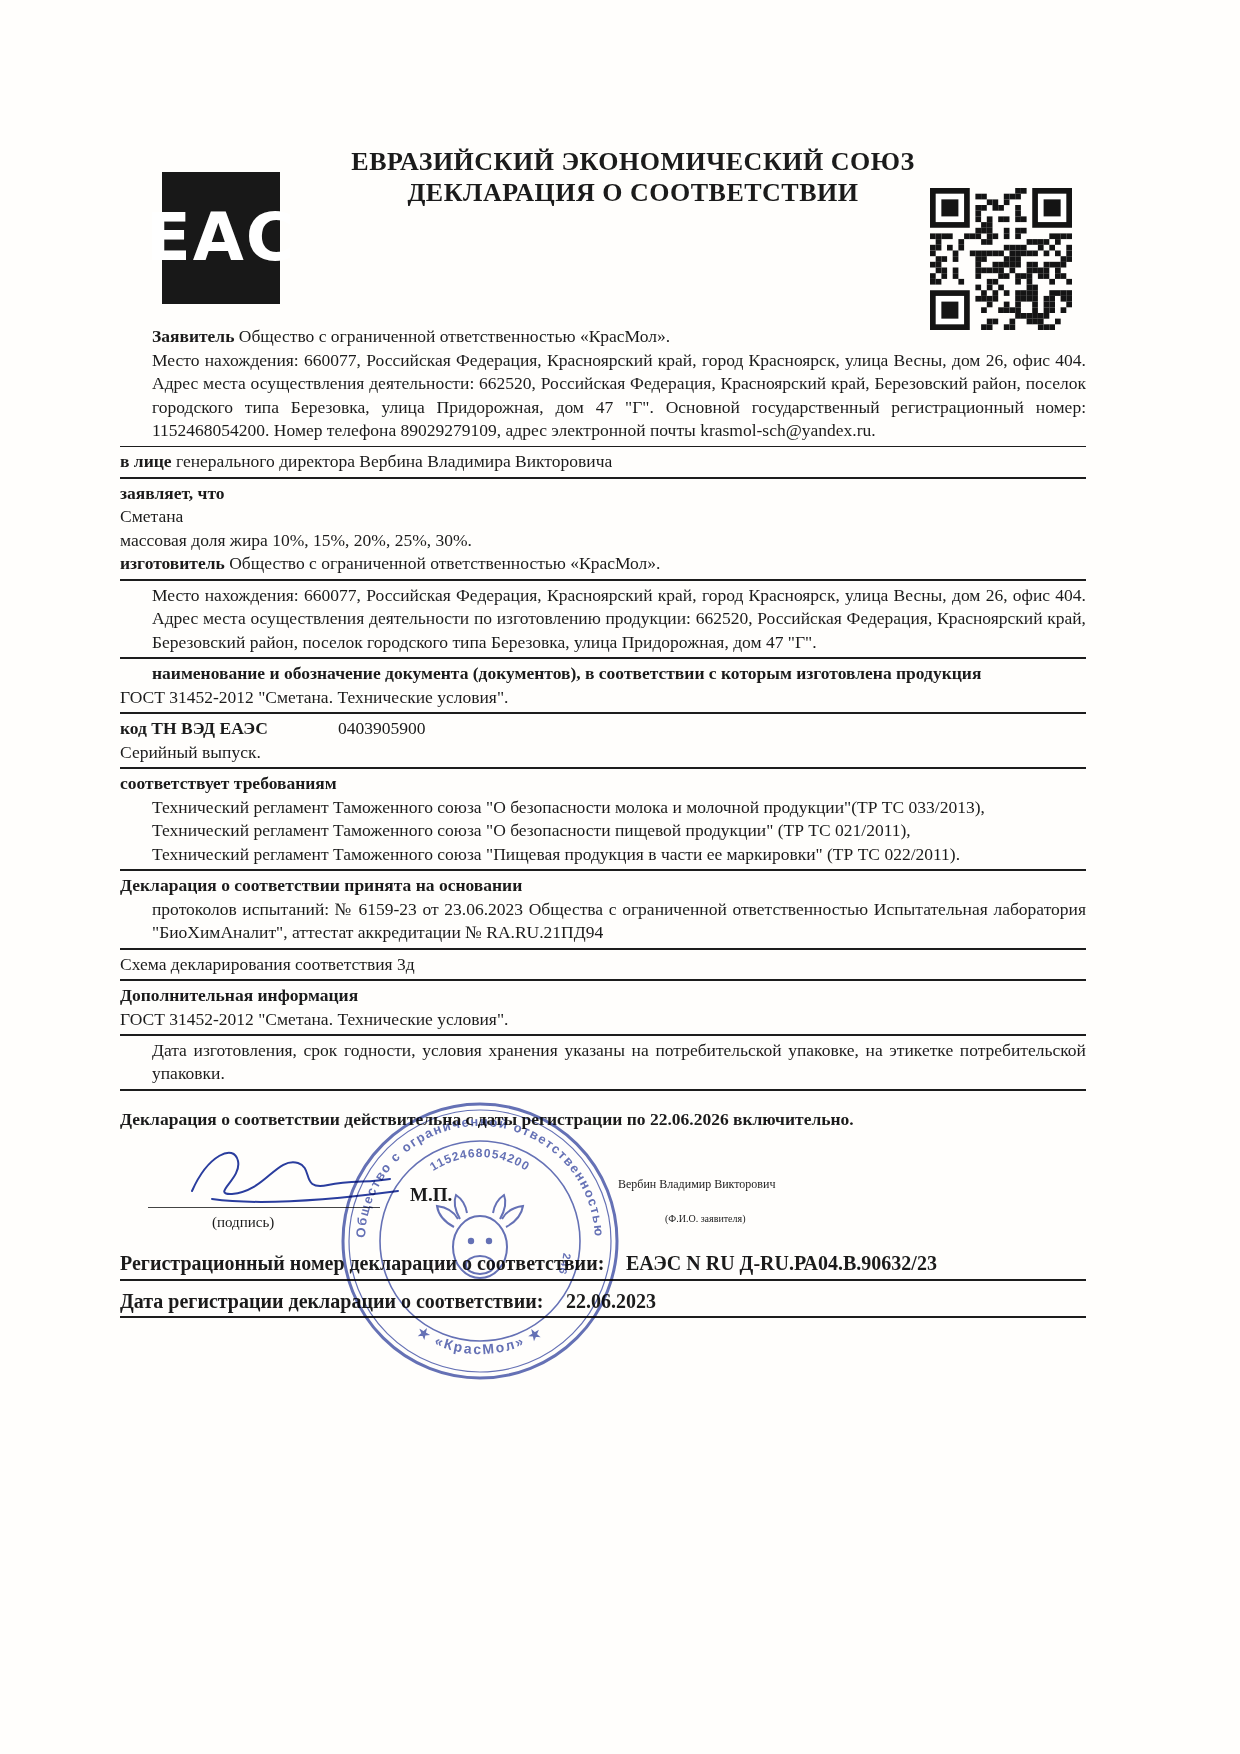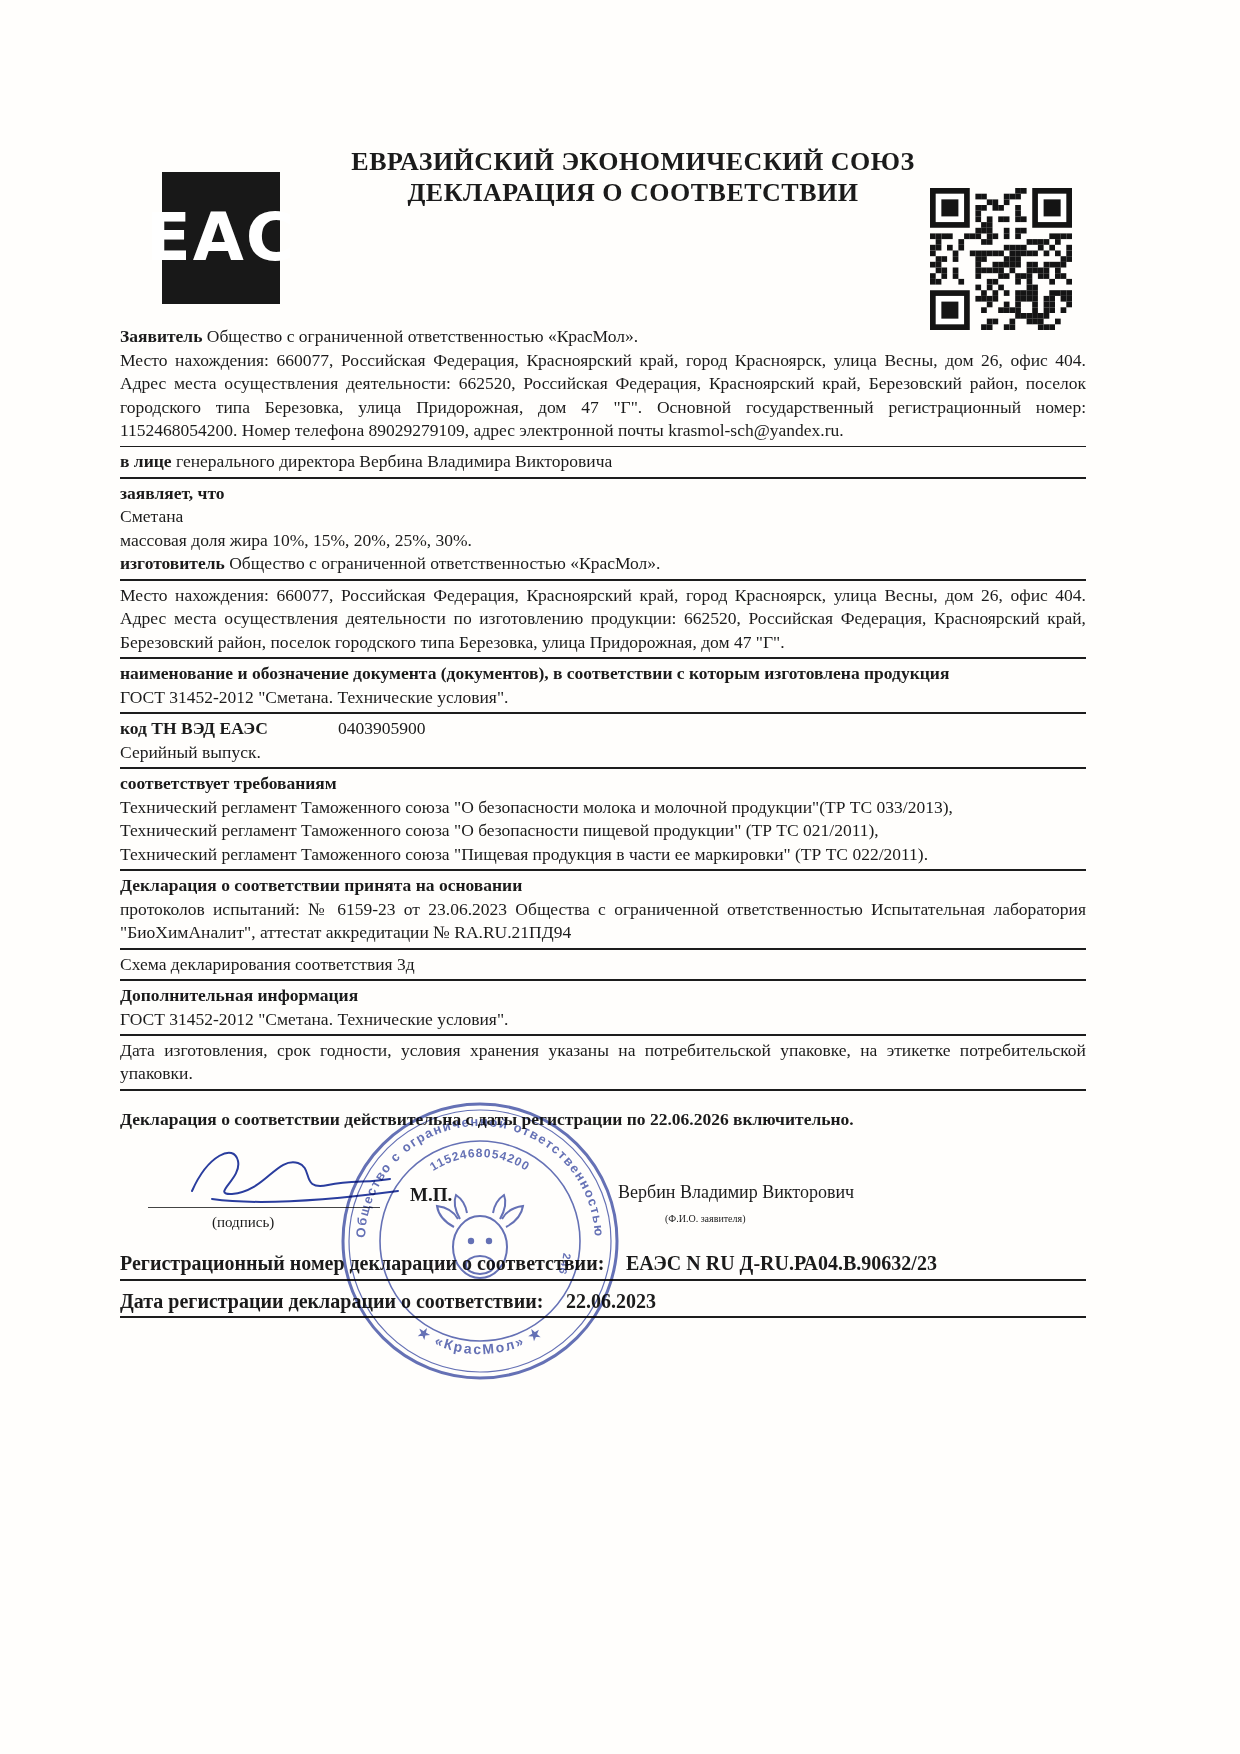--- a/index.html
+++ b/index.html
@@ -13,31 +13,31 @@
   .header { position:relative; height:325px; }
   .eac-logo {
     position:absolute; left:42px; top:172px; width:118px; height:132px;
     background:#181818; color:#ffffff; display:flex; align-items:center; justify-content:center;
     font-family:"DejaVu Sans", sans-serif; font-weight:900; font-size:66px; letter-spacing:2px;
   }
   .title { position:absolute; left:60px; right:0; top:146px; text-align:center;
     font-weight:bold; font-size:26px; line-height:31px; letter-spacing:0.5px; }
   .qr { position:absolute; right:14px; top:188px; width:142px; height:142px; }
   .b { font-weight:bold; }
-  .just { text-align:justify; }
+  .just { text-align:justify;margin-left:32px; }
   p { margin:0; }
   .rule { height:2px; background:#1d1d1d; margin:3px 0; }
   .rule.thin { height:1.5px; }
   .tnved-label { display:inline-block; width:218px; font-weight:bold; }
   .sig-area { position:relative; height:98px; margin-top:14px; }
   .sig-svg { position:absolute; left:58px; top:-6px; z-index:2; }
   .sig-line { position:absolute; left:28px; top:62px; width:232px; height:1px; background:#444; }
   .sig-caption { position:absolute; left:92px; top:66px; font-size:15px; }
   .mp { position:absolute; left:290px; top:38px; font-weight:bold; font-size:19px; }
-  .fio { position:absolute; left:498px; top:36px; font-size:18px; }
+  .fio { position:absolute; left:498px; top:28px; font-size:12px; }
   .fio-caption { position:absolute; left:545px; top:62px; font-size:10px; }
   .stamp { position:absolute; left:214px; top:-50px; z-index:3; opacity:0.78; mix-blend-mode:multiply; pointer-events:none; }
   .reg-row { margin-top:9px; font-size:20px; }
   .reg-label-num { display:inline-block; width:506px; font-weight:bold; }
   .reg-label-date { display:inline-block; width:446px; font-weight:bold; }
   .reg-value { font-weight:bold; }
   .gap14 { height:14px; }
 </style>
 </head>
 <body>

